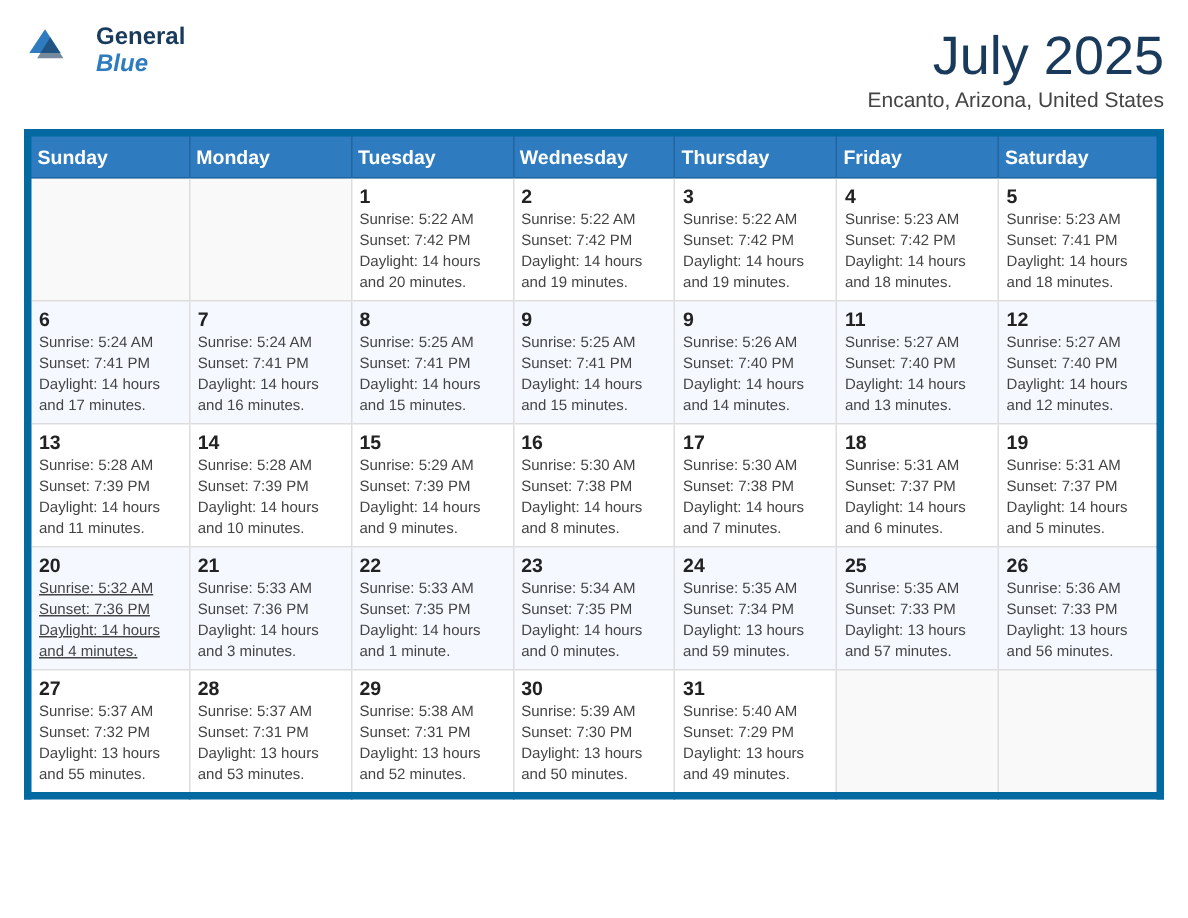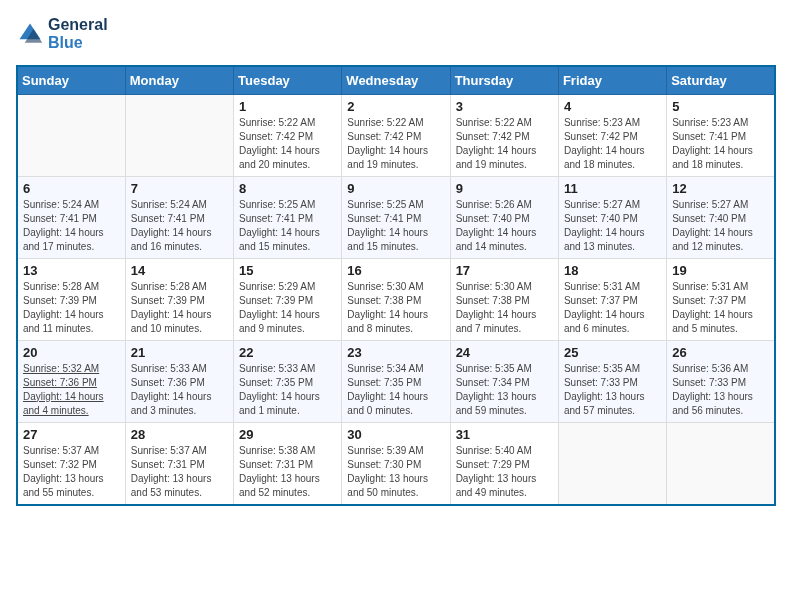--- a/index.html
+++ b/index.html
@@ -11,43 +11,43 @@
       padding: 16px;
     }
     .header {
       display: flex;
       justify-content: space-between;
       align-items: flex-start;
       margin-bottom: 12px;
     }
     .logo {
       display: flex;
-      align-items: center;
-      gap: 4px;
+      align-items: flex-start;
+      gap: 20px;
     }
     .logo-icon {
       width: 28px;
       height: 28px;
     }
     .title-block {
       text-align: right;
     }
     .month-title {
       font-size: 36px;
       color: #1a3a5c;
       font-weight: normal;
     }
     .location {
       font-size: 14px;
       color: #444;
     }
     .calendar {
       width: 100%;
       border-collapse: collapse;
-      border: 2px solid #0369a1;
+      border: 5px solid #0369a1;
     }
     .calendar th {
       background: #2e7bbf;
       color: #fff;
       font-size: 13px;
       font-weight: bold;
       padding: 6px 4px;
       text-align: left;
       border: 1px solid #2166a0;
     }
@@ -84,22 +84,26 @@
 <body>
 
 <div class="header">
   <div class="logo">
     <svg class="logo-icon" viewBox="0 0 32 32" xmlns="http://www.w3.org/2000/svg">
       <polygon points="16,4 28,22 4,22" fill="#2e7bbf"></polygon>
       <polygon points="20,10 30,26 10,26" fill="#1a3a5c" opacity="0.6"></polygon>
     </svg>
     <div>
       <div style="font-size:16px;font-weight:bold;color:#1a3a5c;line-height:1.15;">General</div>
-      <div style="font-size:16px;font-weight:bold;color:#2e7bbf;line-height:1.15;">Blue</div>
+      <div style="font-size:16px;font-weight:bold;color:#2e7bbf;line-height:1.15;font-style:italic;">Blue</div>
     </div>
+  </div>
+  <div class="title-block">
+    <div class="month-title">July 2025</div>
+    <div class="location">Encanto, Arizona, United States</div>
   </div>
 </div>
 
 <table class="calendar">
   <thead>
     <tr id="weekday-header">
         <th>Sunday</th>
         <th>Monday</th>
         <th>Tuesday</th>
         <th>Wednesday</th>

